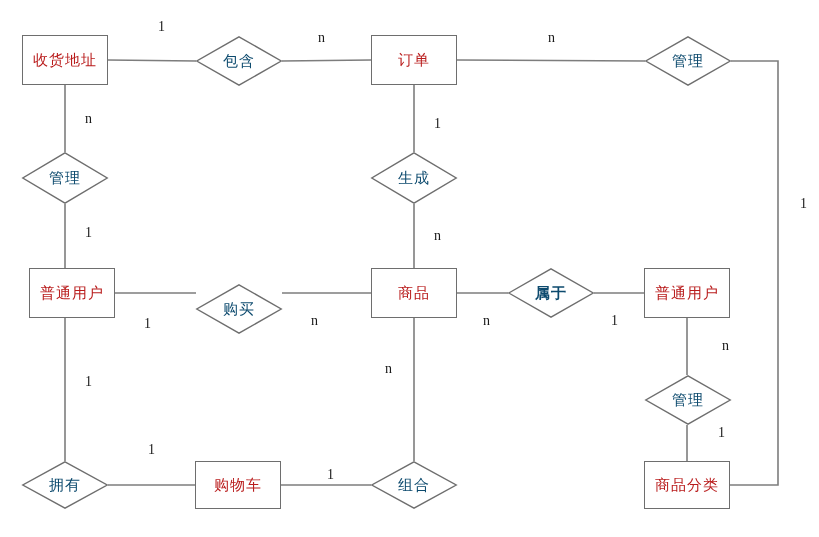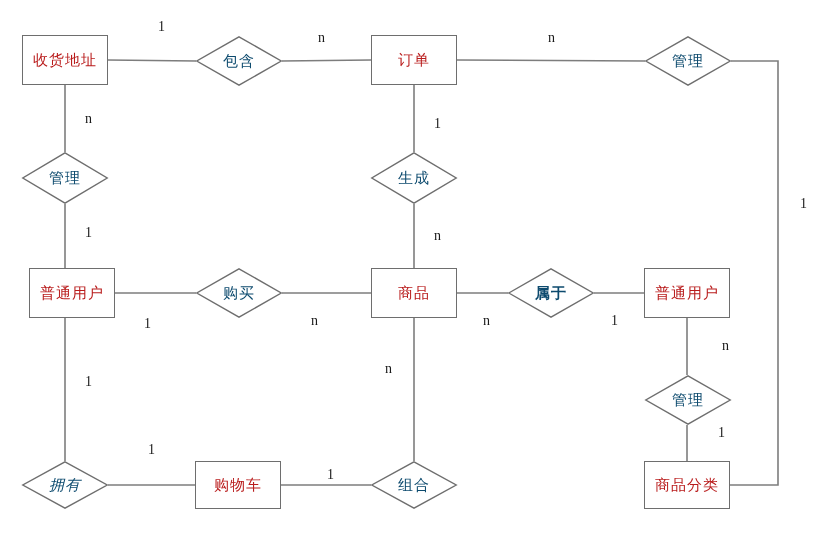--- a/index.html
+++ b/index.html
@@ -146,21 +146,21 @@
           <polygon points="43,0.8 85.2,25 43,49.2 0.8,25"></polygon>
         </svg>
         <span class="rel-label">管理</span>
       </div>
       <div class="rel" style="left: 371px; top: 152px; width: 86px; height: 52px; text-align: right;">
         <svg width="86" height="52" viewBox="0 0 86 52">
           <polygon points="43,0.8 85.2,26 43,51.2 0.8,26"></polygon>
         </svg>
         <span class="rel-label">生成</span>
       </div>
-      <div class="rel" style="left: 196px; top: 268px; width: 86px; height: 50px; font-family: Liberation Serif, serif;">
+      <div class="rel" style="left: 196px; top: 284px; width: 86px; height: 50px; font-family: Liberation Serif, serif;">
         <svg width="86" height="50" viewBox="0 0 86 50">
           <polygon points="43,0.8 85.2,25 43,49.2 0.8,25"></polygon>
         </svg>
         <span class="rel-label">购买</span>
       </div>
       <div class="rel" style="left: 508px; top: 268px; width: 86px; height: 50px; font-weight: bold;">
         <svg width="86" height="50" viewBox="0 0 86 50">
           <polygon points="43,0.8 85.2,25 43,49.2 0.8,25"></polygon>
         </svg>
         <span class="rel-label">属于</span>
@@ -170,21 +170,21 @@
           <polygon points="43,0.8 85.2,25 43,49.2 0.8,25"></polygon>
         </svg>
         <span class="rel-label">管理</span>
       </div>
       <div class="rel" style="left: 371px; top: 461px; width: 86px; height: 48px; text-align: center;">
         <svg width="86" height="48" viewBox="0 0 86 48">
           <polygon points="43,0.8 85.2,24 43,47.2 0.8,24"></polygon>
         </svg>
         <span class="rel-label">组合</span>
       </div>
-      <div class="rel" style="left: 22px; top: 461px; width: 86px; height: 48px; font-style: italic;">
+      <div class="rel" style="left: 22px; top: 461px; width: 86px; height: 48px;">
         <svg width="86" height="48" viewBox="0 0 86 48">
           <polygon points="43,0.8 85.2,24 43,47.2 0.8,24"></polygon>
         </svg>
         <span class="rel-label">拥有</span>
       </div>
     </div>
   <div id="cardinality-layer">
       <span class="card" style="left: 158px; top: 20px;">1</span>
       <span class="card" style="left: 318px; top: 31px;">n</span>
       <span class="card" style="left: 548px; top: 31px;">n</span>

